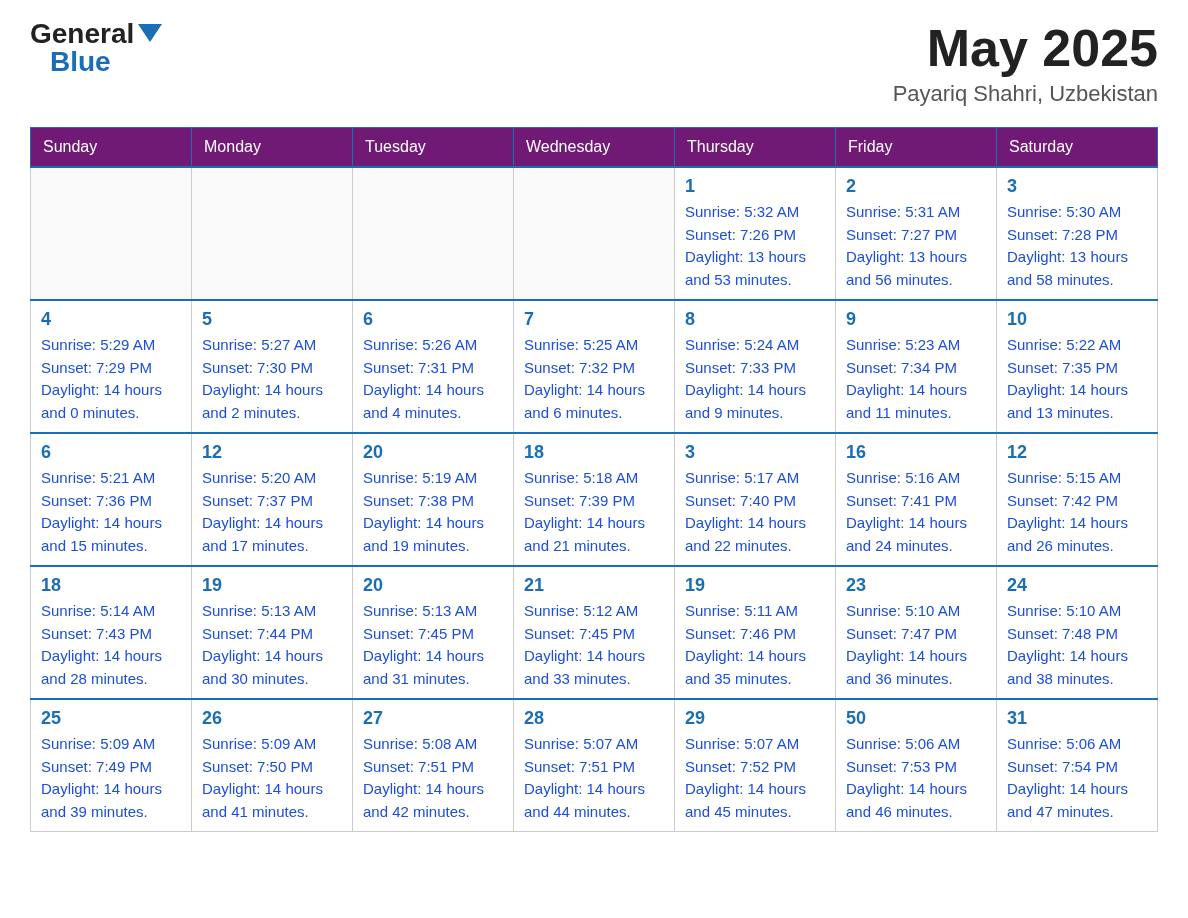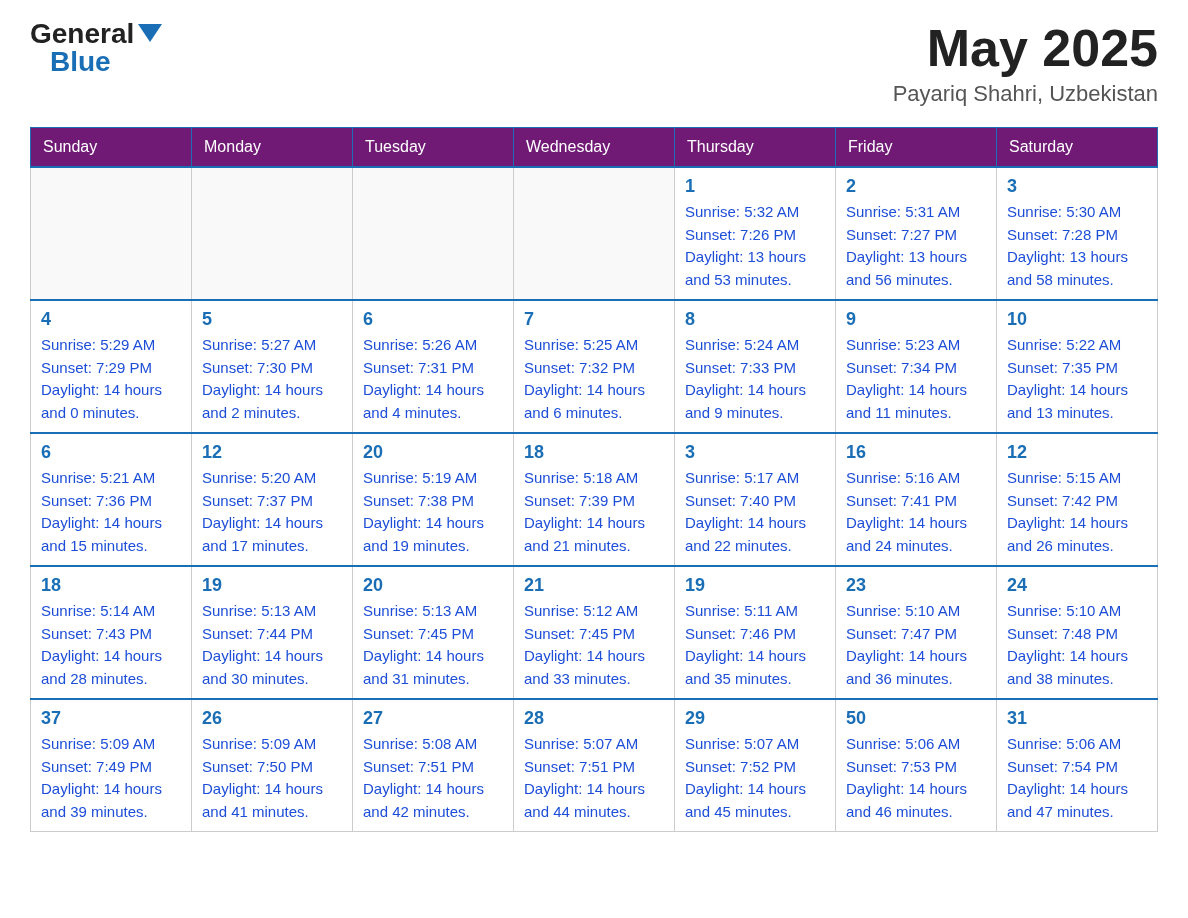--- a/index.html
+++ b/index.html
@@ -239,21 +239,21 @@
           <span class="day-number">23</span>
           <div class="day-info">Sunrise: 5:10 AM<br>Sunset: 7:47 PM<br>Daylight: 14 hours and 36 minutes.</div>
         </td>
         <td>
           <span class="day-number">24</span>
           <div class="day-info">Sunrise: 5:10 AM<br>Sunset: 7:48 PM<br>Daylight: 14 hours and 38 minutes.</div>
         </td>
       </tr>
       <tr>
         <td>
-          <span class="day-number">37</span>
+          <span class="day-number">25</span>
           <div class="day-info">Sunrise: 5:09 AM<br>Sunset: 7:49 PM<br>Daylight: 14 hours and 39 minutes.</div>
         </td>
         <td>
           <span class="day-number">26</span>
           <div class="day-info">Sunrise: 5:09 AM<br>Sunset: 7:50 PM<br>Daylight: 14 hours and 41 minutes.</div>
         </td>
         <td>
           <span class="day-number">27</span>
           <div class="day-info">Sunrise: 5:08 AM<br>Sunset: 7:51 PM<br>Daylight: 14 hours and 42 minutes.</div>
         </td>

